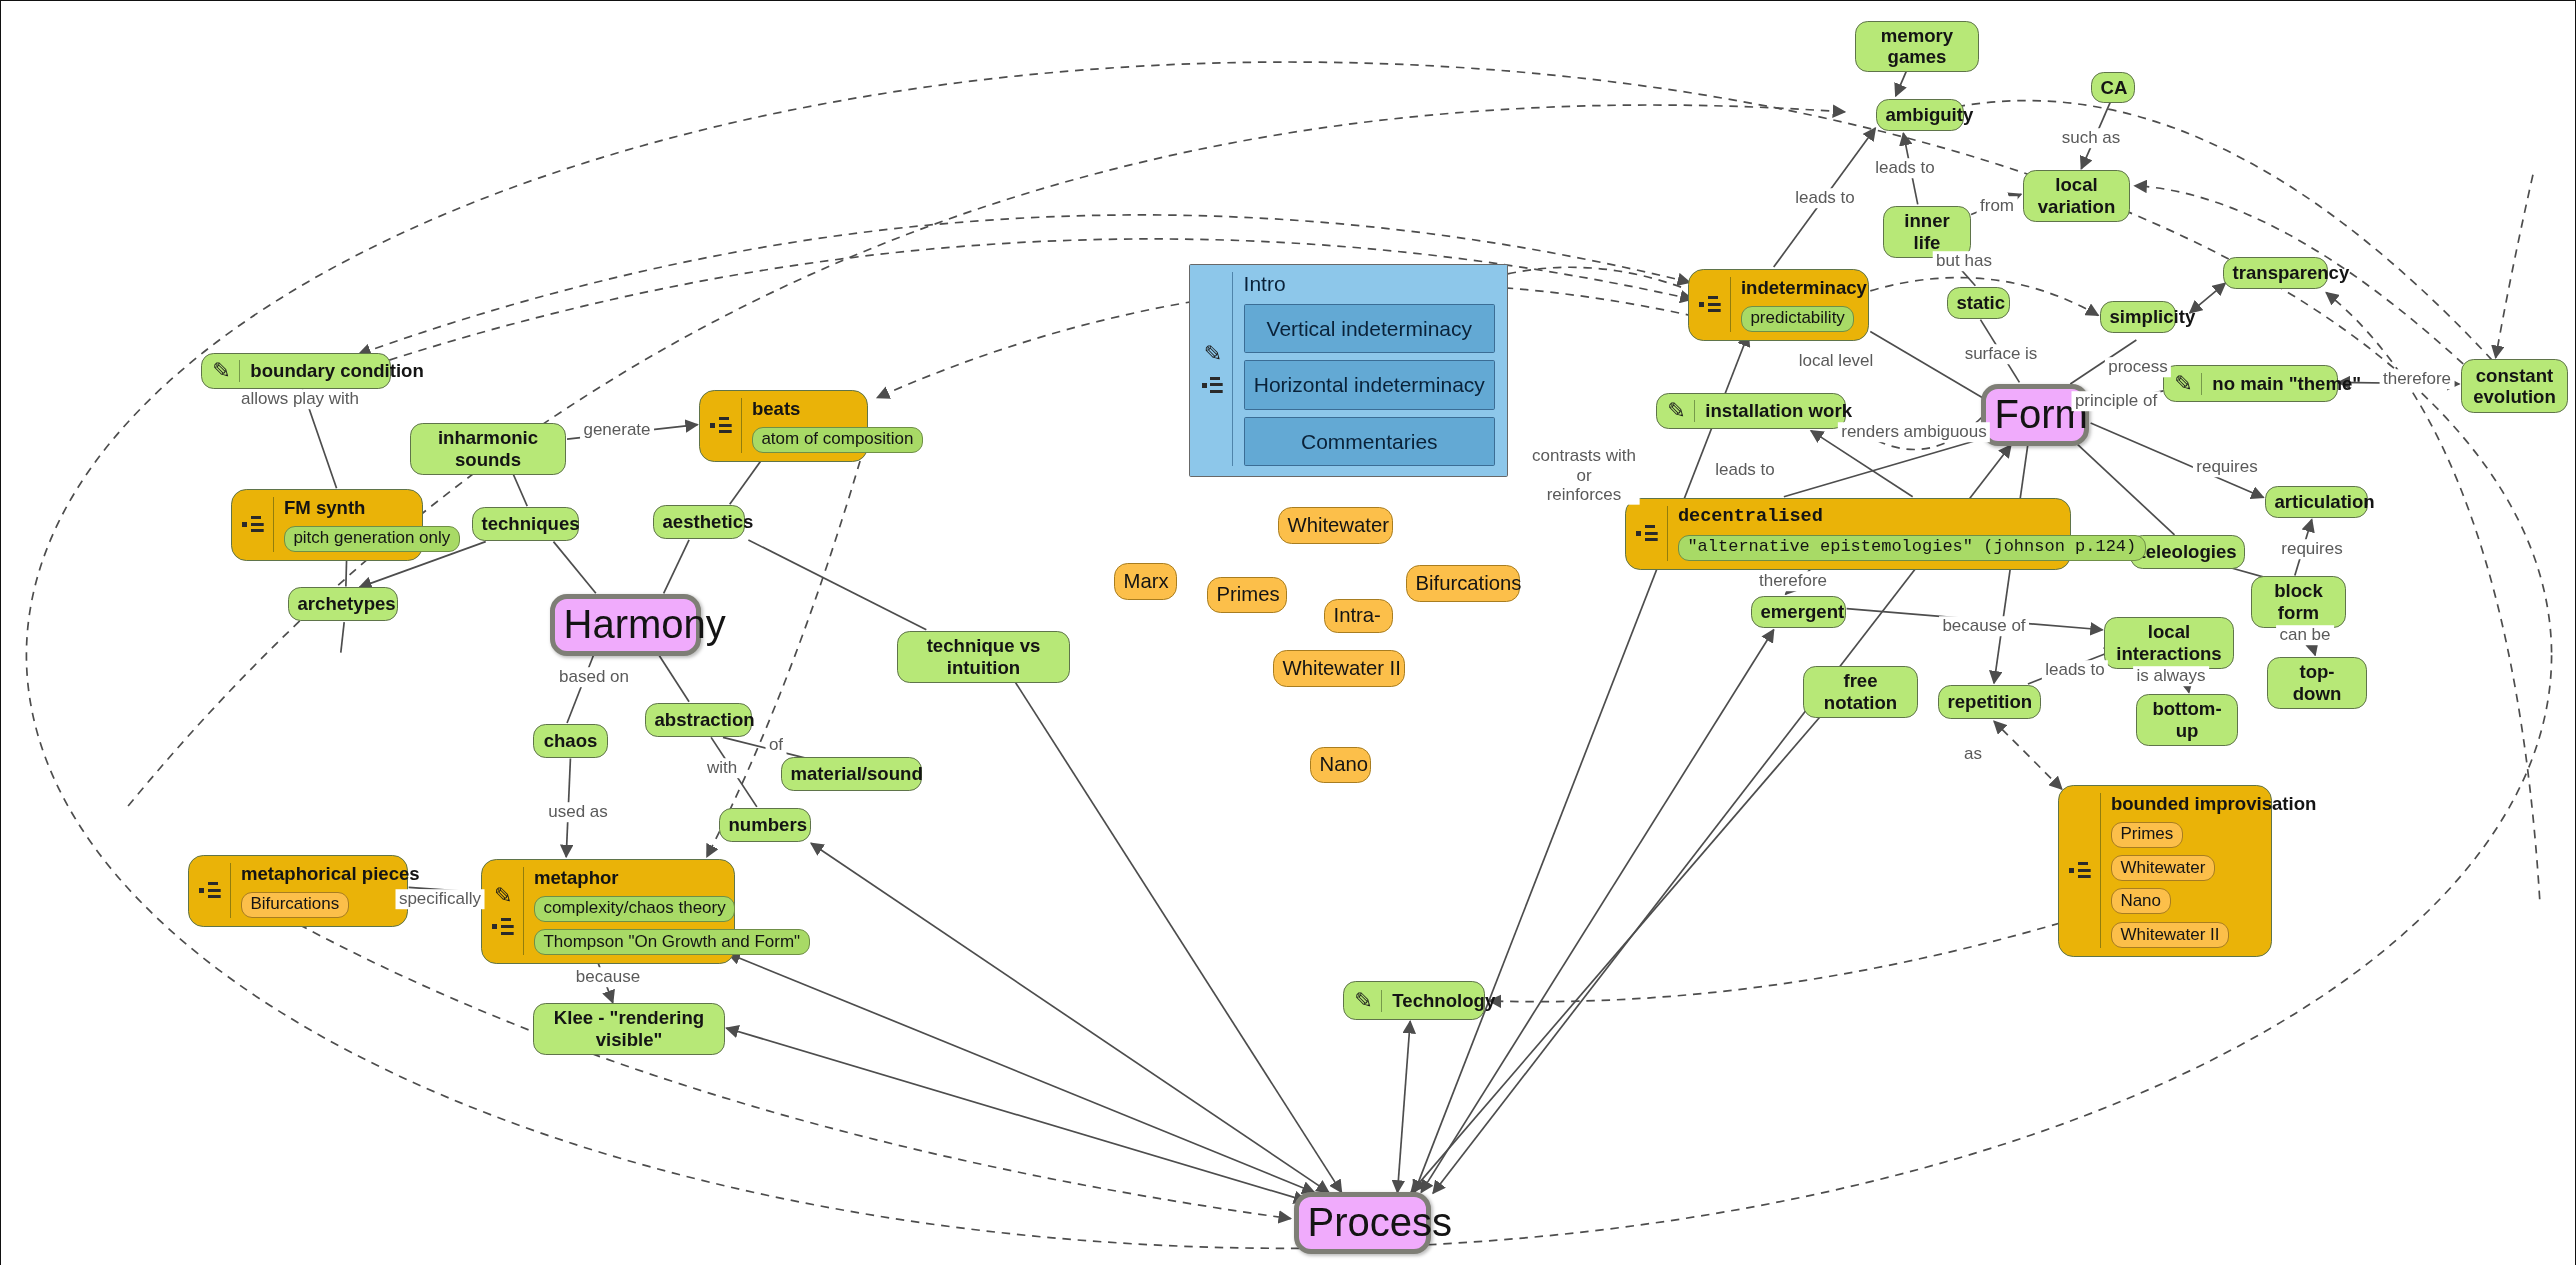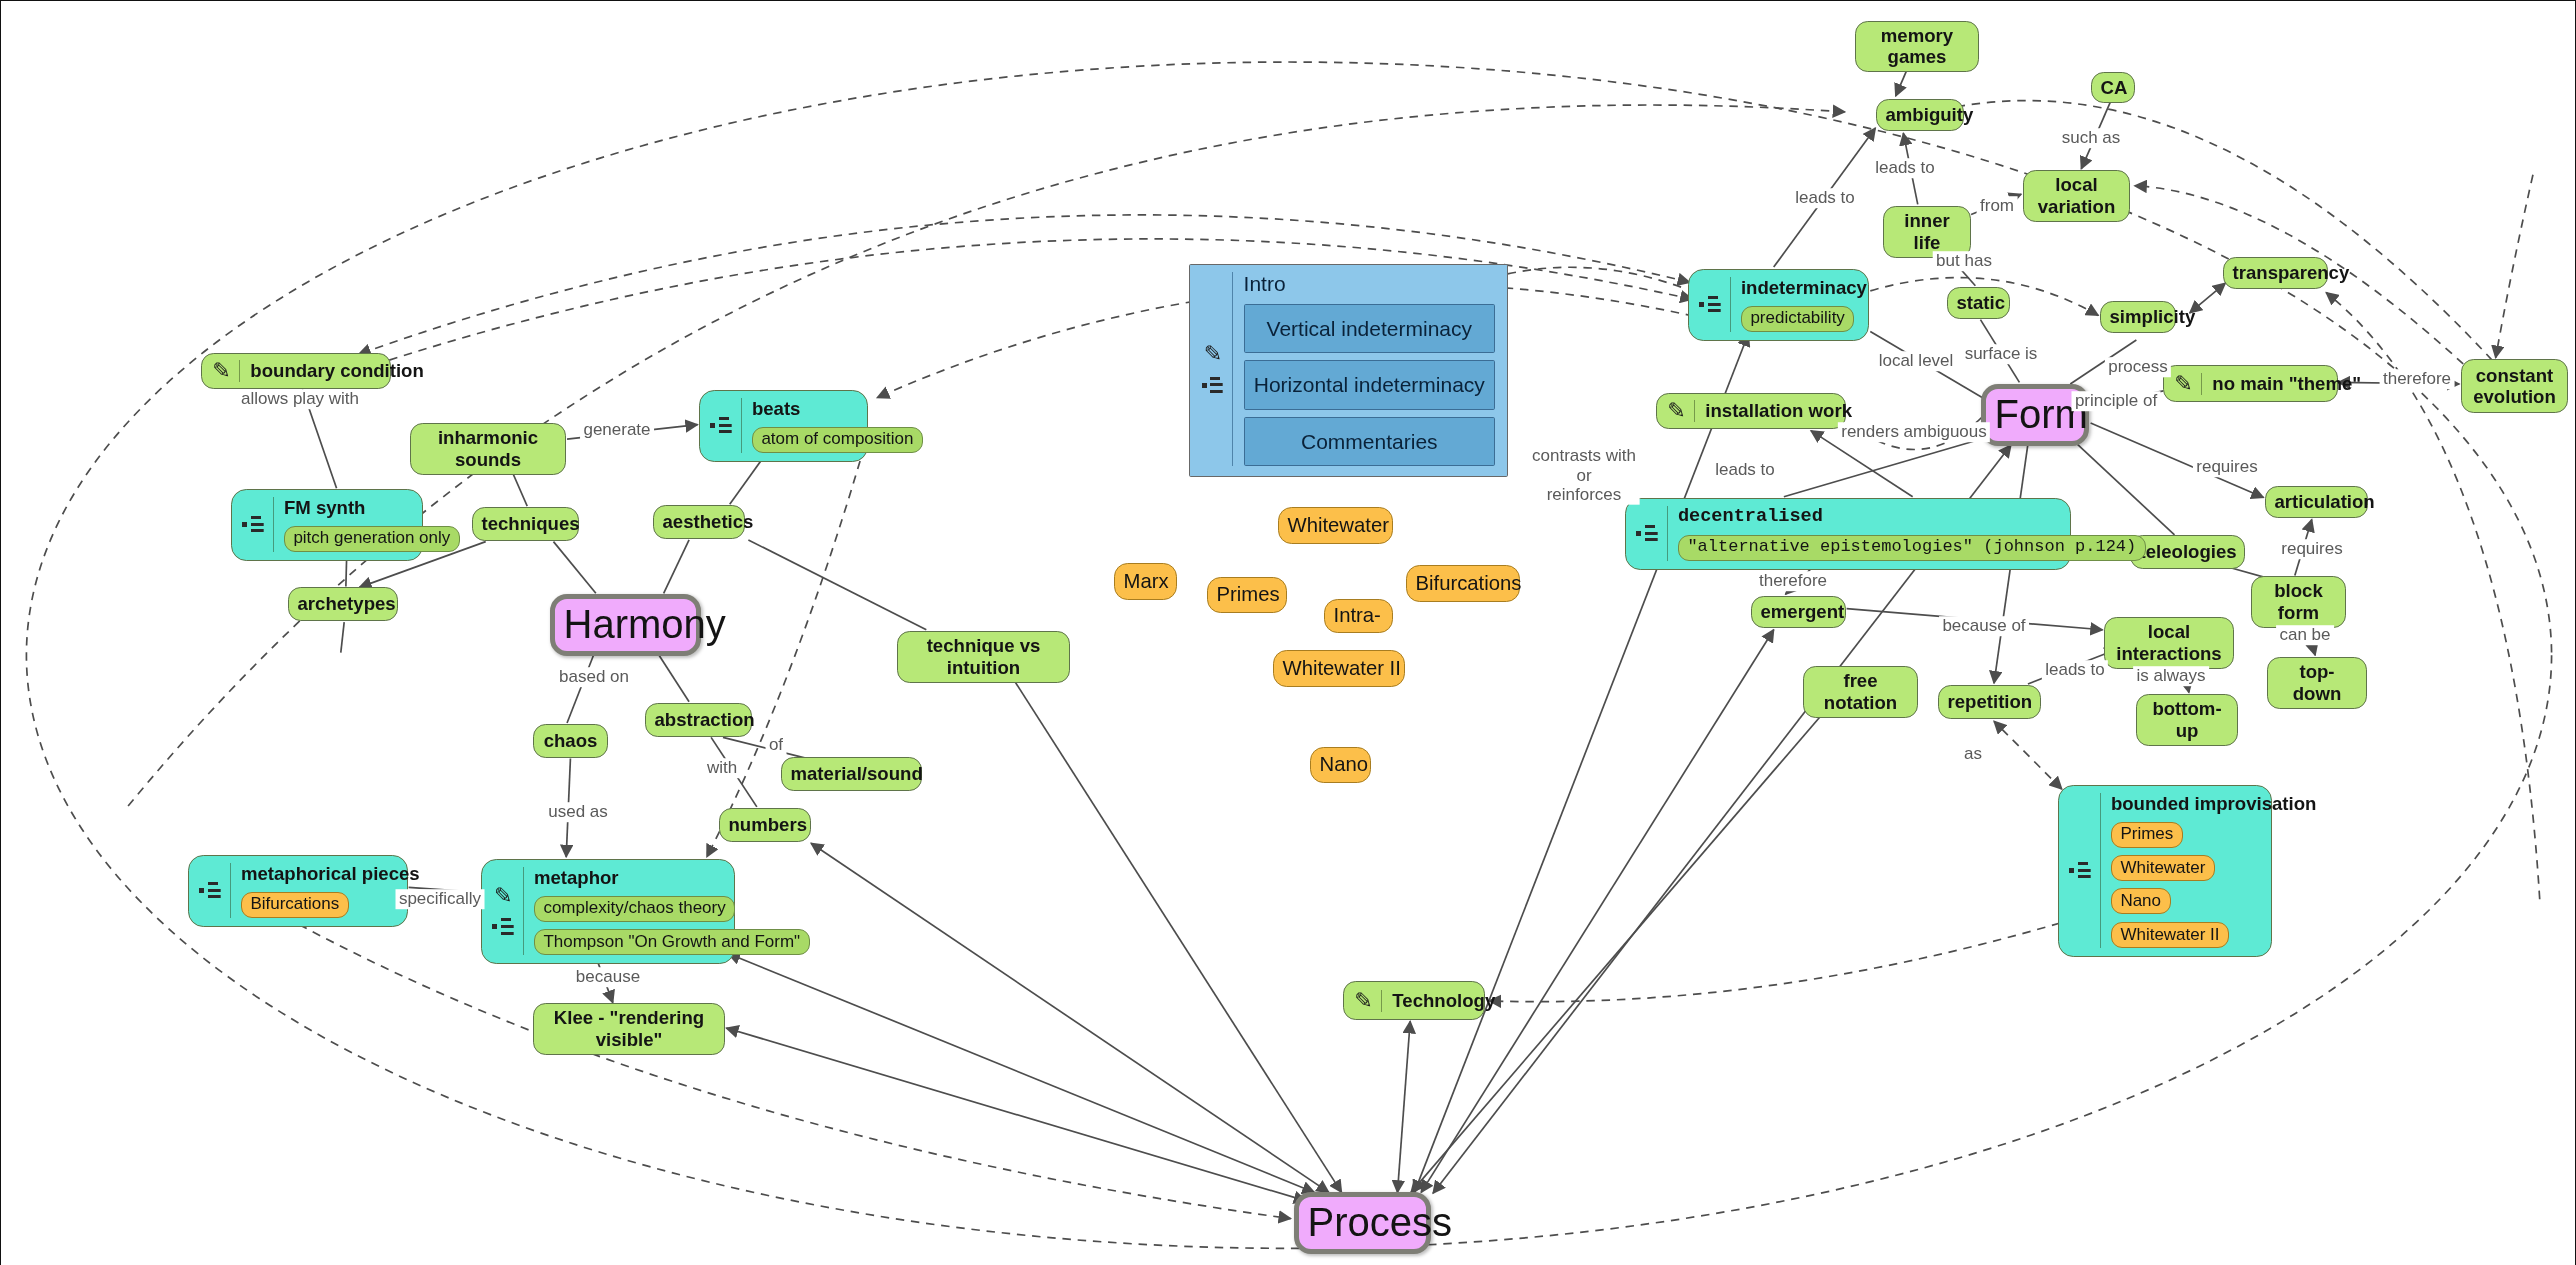--- a/index.html
+++ b/index.html
@@ -3,21 +3,21 @@
 <meta charset="utf-8">
 <style>
   html,body{margin:0;padding:0;background:#e8e8e8;font-family:"Liberation Sans",sans-serif;}
   #canvas{position:relative;width:2576px;height:1266px;background:#ffffff;border:1.7px solid #111;
           box-sizing:border-box;overflow:hidden;color:#141414;}
   #edges{position:absolute;left:0;top:0;width:2576px;height:1266px;}
   .edge{fill:none;stroke:#4d4d4d;stroke-width:2;}
   .edge.dashed{stroke-dasharray:10 8;}
   .node{position:absolute;box-sizing:border-box;display:flex;align-items:center;padding:3.4px 8.5px;}
   .t-g,.t-note{background:#b7e877;border:1.7px solid #5f744a;border-radius:12.7px;}
-  .t-comp{background:#5eead4;border:1.7px solid #5f744a;border-radius:15.3px;align-items:stretch;padding:6.8px 10.2px 8.5px 6.8px;}
+  .t-comp{background:#eab308;border:1.7px solid #5f744a;border-radius:15.3px;align-items:stretch;padding:6.8px 10.2px 8.5px 6.8px;}
   .t-note{padding:3.4px 10.2px 3.4px 6.8px;}
   .t-g{justify-content:center;text-align:center;}
   .t-big{background:#f0abfc;border:5.1px solid #7e7e76;border-radius:17px;justify-content:center;
          box-shadow:1.7px 1.7px 3.4px rgba(0,0,0,.25);}
   .t-orange{background:#fcbf4a;border:1.7px solid #a87d20;border-radius:13.6px;justify-content:center;}
   .t-frame{background:#8dc7ea;border:1.7px solid #686868;border-radius:1.7px;align-items:stretch;padding:6.8px 12px 10.2px 8.5px;}
   .content{display:flex;flex-direction:column;justify-content:center;gap:7.6px;min-width:0;flex:1;}
   .ntitle{font-weight:bold;font-size:18.6px;white-space:nowrap;line-height:1.15;}
   .t-g .ntitle{white-space:normal;}
   .big-label{font-size:40px;font-weight:400;white-space:nowrap;}
@@ -430,21 +430,21 @@
     <div class="elabel" style="left: 2137px; top: 366px;">process</div>
     <div class="elabel" style="left: 2115px; top: 400px;">principle of</div>
     <div class="elabel" style="left: 2416px; top: 378px;">therefore</div>
     <div class="elabel" style="left: 2226px; top: 466px;">requires</div>
     <div class="elabel" style="left: 2311px; top: 548px;">requires</div>
     <div class="elabel" style="left: 2304px; top: 634px;">can be</div>
     <div class="elabel" style="left: 2170px; top: 675px;">is always</div>
     <div class="elabel" style="left: 1983px; top: 625px;">because of</div>
     <div class="elabel" style="left: 2074px; top: 669px;">leads to</div>
     <div class="elabel" style="left: 1744px; top: 469px;">leads to</div>
-    <div class="elabel" style="left: 1915px; top: 360px;">local level</div>
+    <div class="elabel" style="left: 1835px; top: 360px;">local level</div>
     <div class="elabel" style="left: 1792px; top: 580px;">therefore</div>
     <div class="elabel" style="left: 616px; top: 429px;">generate</div>
     <div class="elabel" style="left: 299px; top: 398px;">allows play with</div>
     <div class="elabel" style="left: 593px; top: 676px;">based on</div>
     <div class="elabel" style="left: 577px; top: 811px;">used as</div>
     <div class="elabel" style="left: 775px; top: 744px;">of</div>
     <div class="elabel" style="left: 721px; top: 767px;">with</div>
     <div class="elabel" style="left: 439px; top: 898px;">specifically</div>
     <div class="elabel" style="left: 607px; top: 976px;">because</div>
     <div class="elabel" style="left: 1583px; top: 474px;">contrasts with

